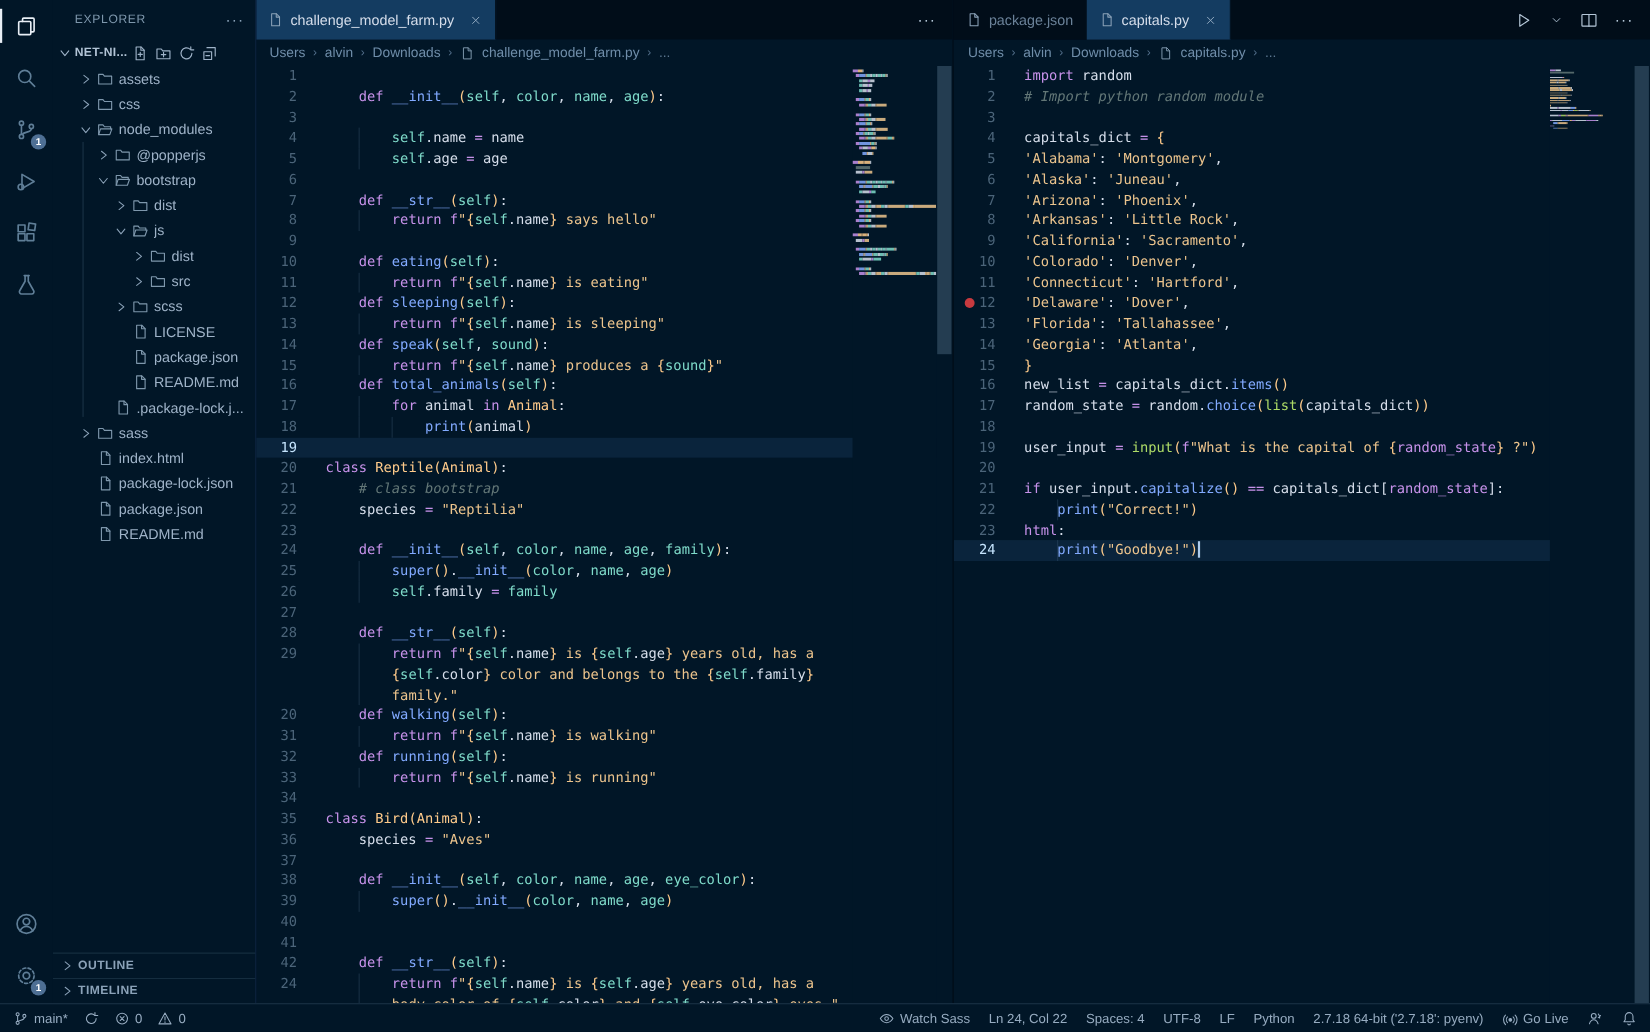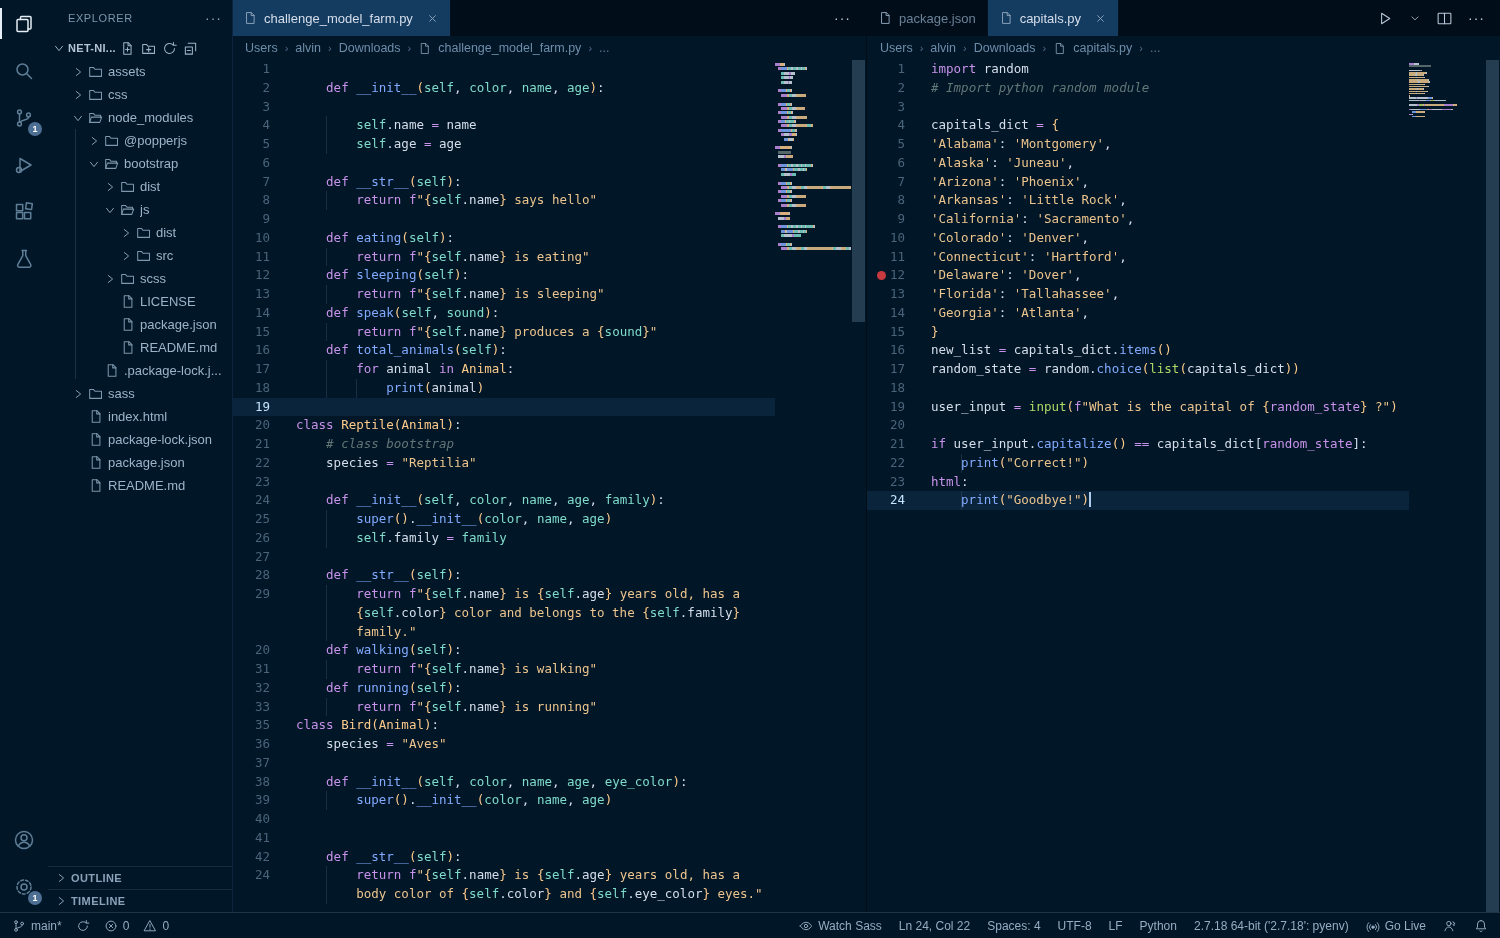--- a/index.html
+++ b/index.html
@@ -595,20 +595,24 @@
           </div>
           <div class="line">
             <span class="ln">32</span>
             <div class="lc" style="padding-left: 4ch;"><span class="tk-k" style="color: rgb(199, 146, 234);">def </span><span class="tk-f" style="color: rgb(130, 170, 255);">running</span><span class="tk-b" style="color: rgb(255, 203, 139);">(</span><span class="tk-p" style="color: rgb(127, 219, 202);">self</span><span class="tk-b" style="color: rgb(255, 203, 139);">)</span><span class="tk-v" style="color: rgb(214, 222, 235);">:</span></div>
           </div>
           <div class="line">
             <span class="ln">33</span>
             <div class="lc" style="padding-left: 8ch;"><span class="guide" style="left: 4ch;"></span><span class="tk-k" style="color: rgb(199, 146, 234);">return </span><span class="tk-o" style="color: rgb(199, 146, 234);">f</span><span class="tk-s" style="color: rgb(236, 196, 141);">"</span><span class="tk-b" style="color: rgb(255, 203, 139);">{</span><span class="tk-p" style="color: rgb(127, 219, 202);">self</span><span class="tk-v" style="color: rgb(214, 222, 235);">.name</span><span class="tk-b" style="color: rgb(255, 203, 139);">}</span><span class="tk-s" style="color: rgb(236, 196, 141);"> is running"</span></div>
           </div>
           <div class="line">
+            <span class="ln">34</span>
+            <div class="lc" style="padding-left: 0ch;"></div>
+          </div>
+          <div class="line">
             <span class="ln">35</span>
             <div class="lc" style="padding-left: 0ch;"><span class="tk-k" style="color: rgb(199, 146, 234);">class </span><span class="tk-c" style="color: rgb(255, 203, 139);">Bird</span><span class="tk-b" style="color: rgb(255, 203, 139);">(</span><span class="tk-c" style="color: rgb(255, 203, 139);">Animal</span><span class="tk-b" style="color: rgb(255, 203, 139);">)</span><span class="tk-v" style="color: rgb(214, 222, 235);">:</span></div>
           </div>
           <div class="line">
             <span class="ln">36</span>
             <div class="lc" style="padding-left: 4ch;"><span class="tk-v" style="color: rgb(214, 222, 235);">species </span><span class="tk-o" style="color: rgb(199, 146, 234);">= </span><span class="tk-s" style="color: rgb(236, 196, 141);">"Aves"</span></div>
           </div>
           <div class="line">
             <span class="ln">37</span>
             <div class="lc" style="padding-left: 0ch;"></div>

